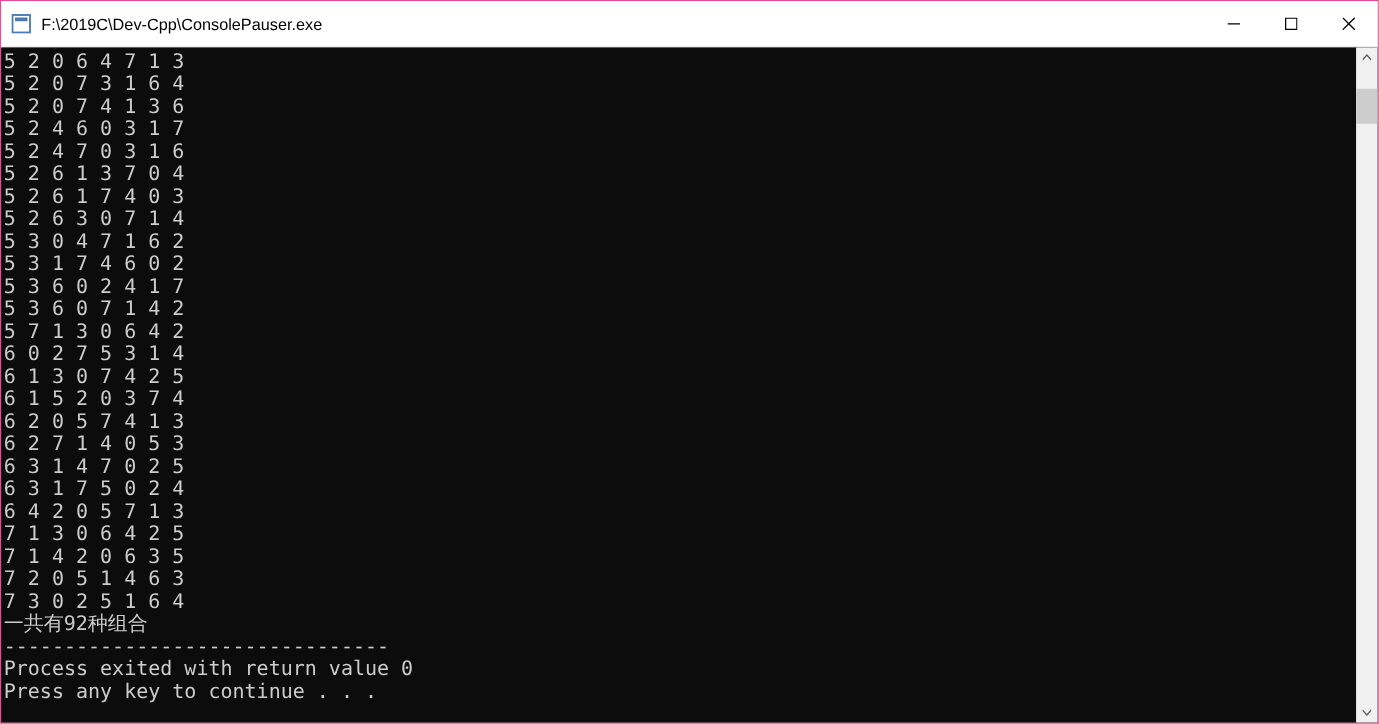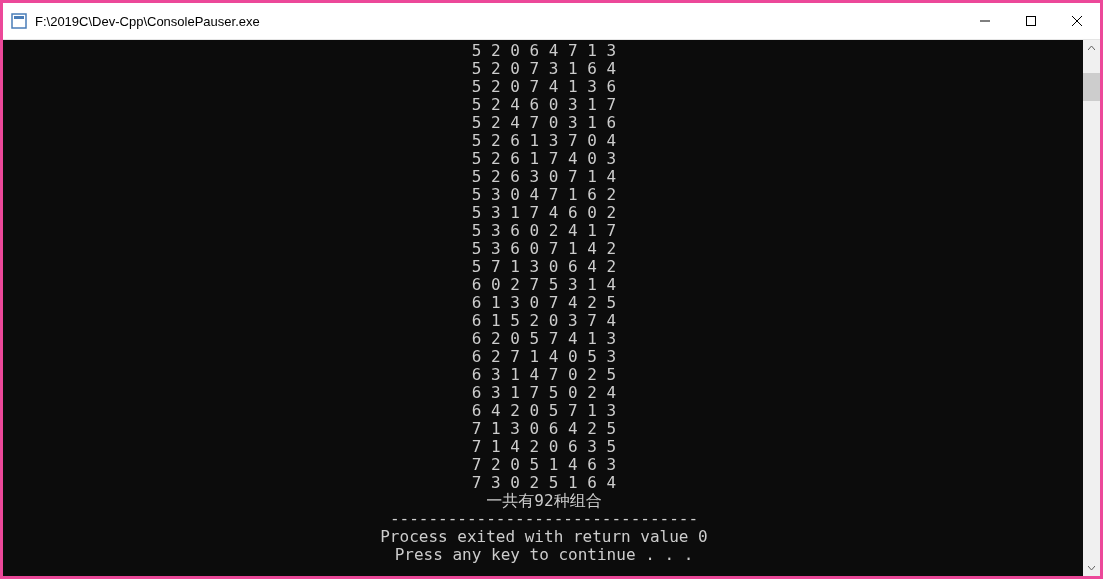--- a/index.html
+++ b/index.html
@@ -15,21 +15,21 @@
       height: 579px;
       overflow: hidden;
       position: relative;
     }
     
     .window {
       width: 100%;
       height: 100%;
       display: flex;
       flex-direction: column;
-      border: 3px solid #ec4899;
+      border: 1px solid #ec4899;
     }
     
     .titlebar {
       height: 37px;
       background: #ffffff;
       display: flex;
       align-items: center;
       padding-left: 8px;
       border-bottom: 1px solid #e5e5e5;
     }
@@ -90,21 +90,20 @@
       font-size: 16px;
       line-height: 18px;
       padding: 2px 0 0 2px;
       white-space: pre;
       overflow: hidden;
       letter-spacing: 0px;
     }
     
     .console-line {
       display: block;
-      text-align: center;
     }
     
     .scrollbar-track {
       width: 17px;
       background: #f0f0f0;
       position: relative;
       display: flex;
       flex-direction: column;
     }
     

